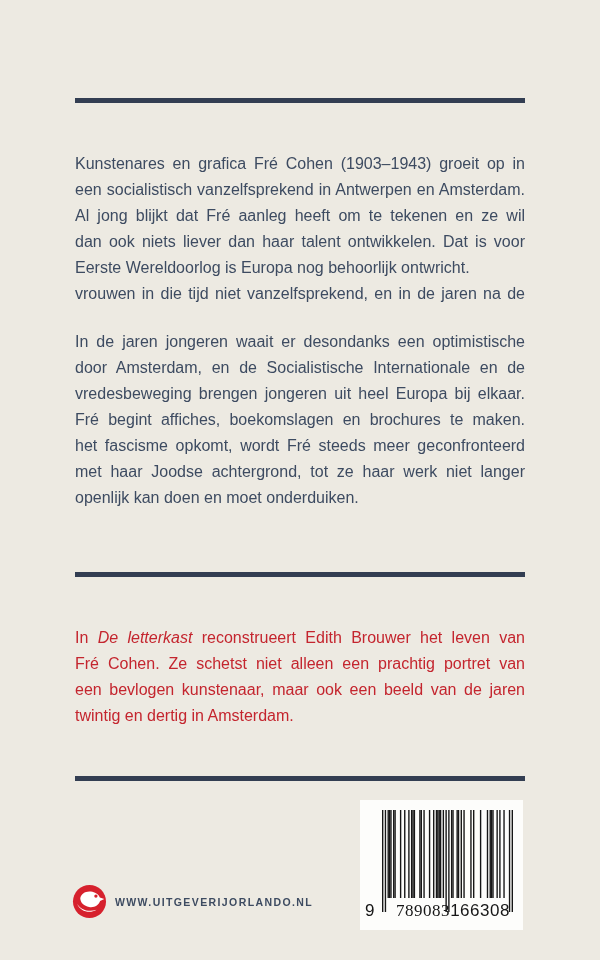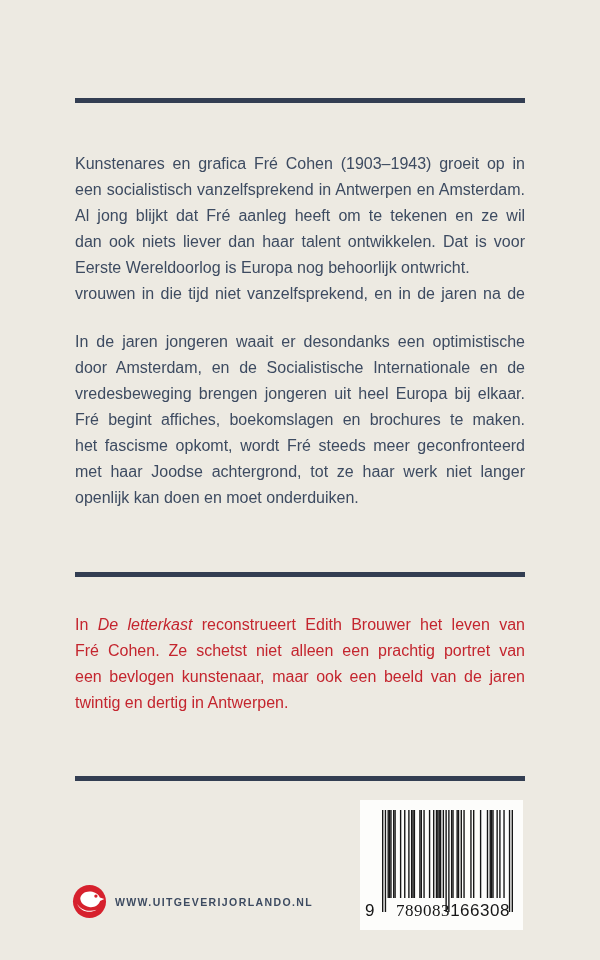--- a/index.html
+++ b/index.html
@@ -117,23 +117,23 @@
       <div class="text-line">door Amsterdam, en de Socialistische Internationale en de</div>
       <div class="text-line">vredesbeweging brengen jongeren uit heel Europa bij elkaar.</div>
       <div class="text-line">Fré begint affiches, boekomslagen en brochures te maken.</div>
       <div class="text-line">het fascisme opkomt, wordt Fré steeds meer geconfronteerd</div>
       <div class="text-line">met haar Joodse achtergrond, tot ze haar werk niet langer</div>
       <div class="text-line last">openlijk kan doen en moet onderduiken.</div>
     </div>
 
   <div class="rule rule-2"></div>
 
-  <div class="para red" style="top:612px">
+  <div class="para red" style="top:625px">
     <div class="text-line"><span>In </span><span class="italic">De letterkast</span><span> reconstrueert Edith Brouwer het leven van</span></div>
-    <div class="line-group"><div class="text-line">Fré Cohen. Ze schetst niet alleen een prachtig portret van</div><div class="text-line">een bevlogen kunstenaar, maar ook een beeld van de jaren</div><div class="text-line last">twintig en dertig in Antwerpen.</div></div>
+    <div class="line-group"><div class="text-line">Fré Cohen. Ze schetst niet alleen een prachtig portret van</div><div class="text-line">een bevlogen kunstenaar, maar ook een beeld van de jaren</div><div class="text-line last">twintig en dertig in Amsterdam.</div></div>
   </div>
 
   <div class="rule rule-3"></div>
 
   <div class="barcode-box">
     <svg id="barcode-svg" preserveAspectRatio="none" xmlns="http://www.w3.org/2000/svg" viewBox="0 0 95 102">
         <rect x="0" y="0" width="1" height="102"></rect>
         <rect x="2" y="0" width="1" height="102"></rect>
         <rect x="4" y="0" width="1" height="88"></rect>
         <rect x="5" y="0" width="1" height="88"></rect>

